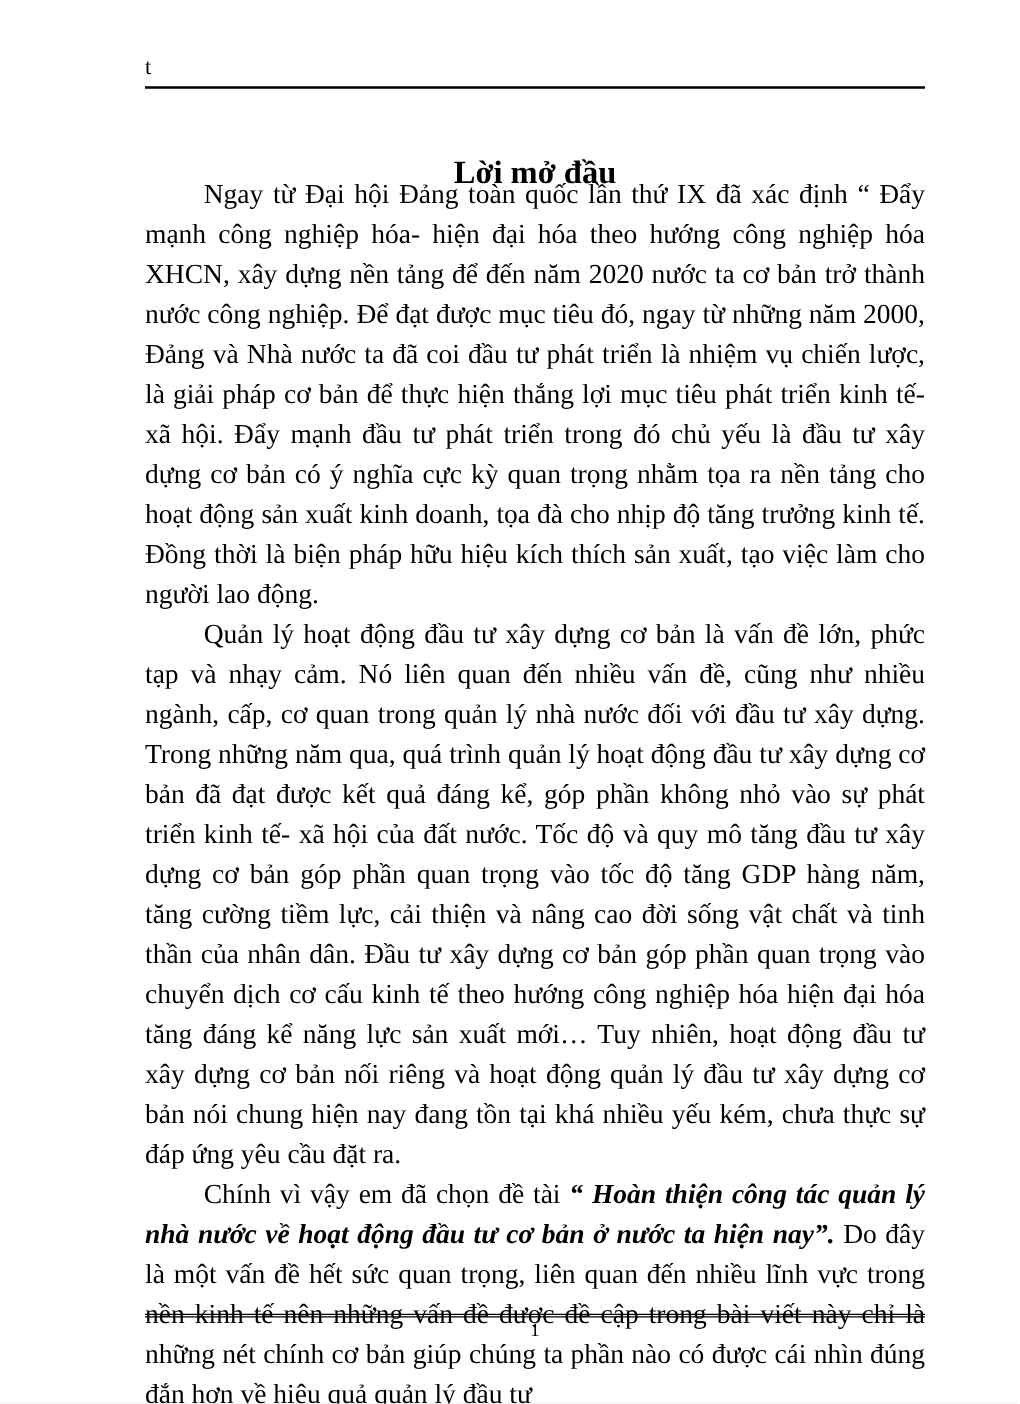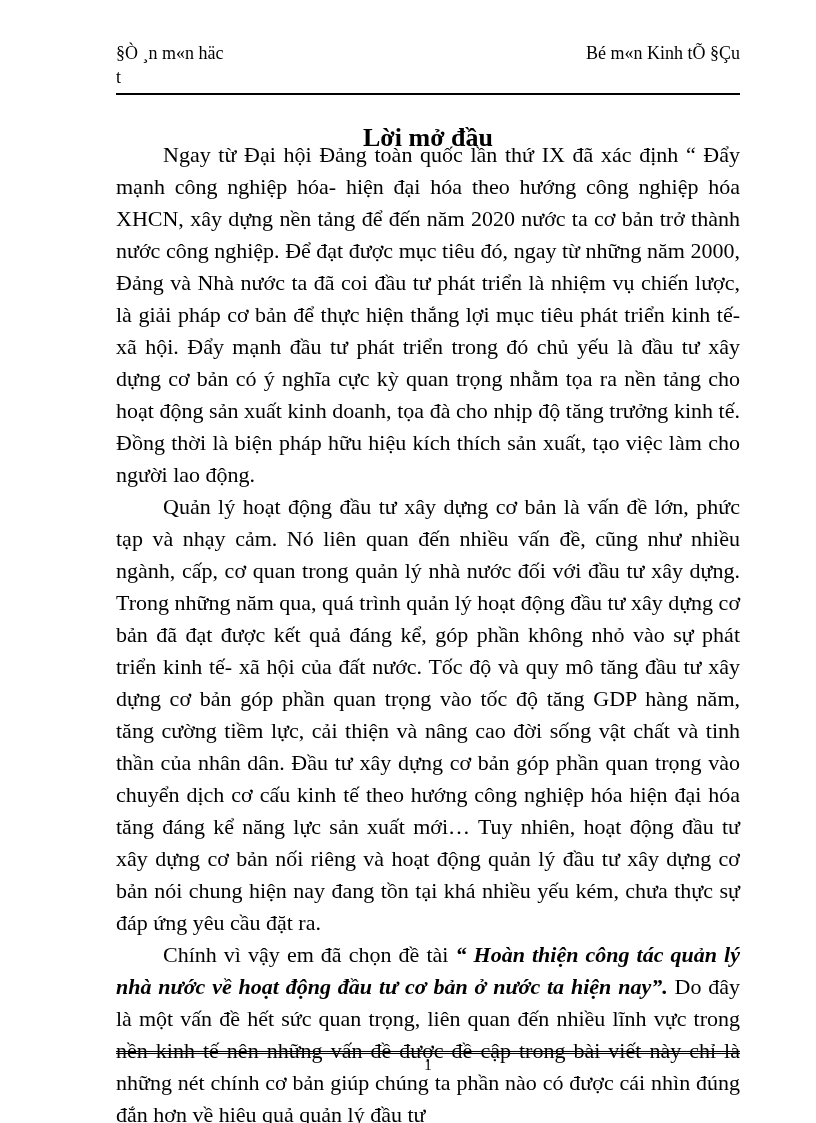--- a/index.html
+++ b/index.html
@@ -73,24 +73,20 @@
     margin-top: 3px;
     font-size: 15px;
   }
 </style>
 </head>
 <body>
 
 <div class="page">
 
   <div class="header">
-    <div class="header-row">
-      <span>§Ò ¸n m«n häc</span>
-      <span>Bé m«n Kinh tÕ §Çu</span>
-    </div>
     <div>t</div>
   </div>
 
   <div class="doc-title">Lời mở đầu</div>
 
   <div class="body-text" id="body-paragraphs">
       <p><span class="run-normal">Ngay từ Đại hội Đảng toàn quốc lần thứ IX đã xác định “ Đẩy mạnh công nghiệp hóa- hiện đại hóa theo hướng công nghiệp hóa XHCN, xây dựng nền tảng để đến năm 2020 nước ta cơ bản trở thành nước công nghiệp. Để đạt được mục tiêu đó, ngay từ những năm 2000, Đảng và Nhà nước ta đã coi đầu tư phát triển là nhiệm vụ chiến lược, là giải pháp cơ bản để thực hiện thắng lợi mục tiêu phát triển kinh tế- xã hội. Đẩy mạnh đầu tư phát triển trong đó chủ yếu là đầu tư xây dựng cơ bản có ý nghĩa cực kỳ quan trọng nhằm tọa ra nền tảng cho hoạt động sản xuất kinh doanh, tọa đà cho nhịp độ tăng trưởng kinh tế. Đồng thời là biện pháp hữu hiệu kích thích sản xuất, tạo việc làm cho người lao động.</span></p>
       <p><span class="run-normal">Quản lý hoạt động đầu tư xây dựng cơ bản là vấn đề lớn, phức tạp và nhạy cảm. Nó liên quan đến nhiều vấn đề, cũng như nhiều ngành, cấp, cơ quan trong quản lý nhà nước đối với đầu tư xây dựng. Trong những năm qua, quá trình quản lý hoạt động đầu tư xây dựng cơ bản đã đạt được kết quả đáng kể, góp phần không nhỏ vào sự phát triển kinh tế- xã hội của đất nước. Tốc độ và quy mô tăng đầu tư xây dựng cơ bản góp phần quan trọng vào tốc độ tăng GDP hàng năm, tăng cường tiềm lực, cải thiện và nâng cao đời sống vật chất và tinh thần của nhân dân. Đầu tư xây dựng cơ bản góp phần quan trọng vào chuyển dịch cơ cấu kinh tế theo hướng công nghiệp hóa hiện đại hóa tăng đáng kể năng lực sản xuất mới… Tuy nhiên, hoạt động đầu tư xây dựng cơ bản nối riêng và hoạt động quản lý đầu tư xây dựng cơ bản nói chung hiện nay đang tồn tại khá nhiều yếu kém, chưa thực sự đáp ứng yêu cầu đặt ra.</span></p>
       <p><span class="run-normal">Chính vì vậy em đã chọn đề tài </span><span class="run-bold-italic">“ Hoàn thiện công tác quản lý nhà nước về hoạt động đầu tư cơ bản ở nước ta hiện nay”.</span><span class="run-normal"> Do đây là một vấn đề hết sức quan trọng, liên quan đến nhiều lĩnh vực trong nền kinh tế nên những vấn đề được đề cập trong bài viết này chỉ là những nét chính cơ bản giúp chúng ta phần nào có được cái nhìn đúng đắn hơn về hiệu quả quản lý đầu tư</span></p>
     </div>

